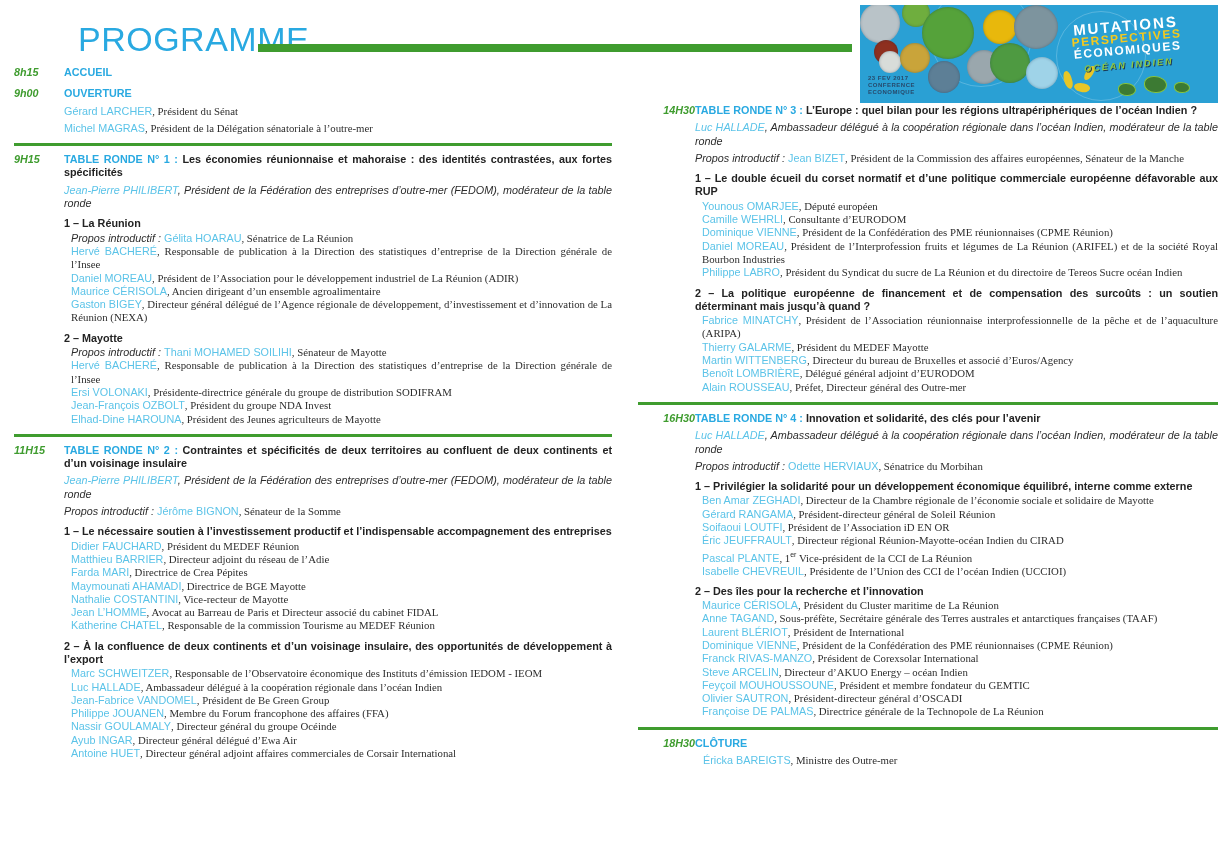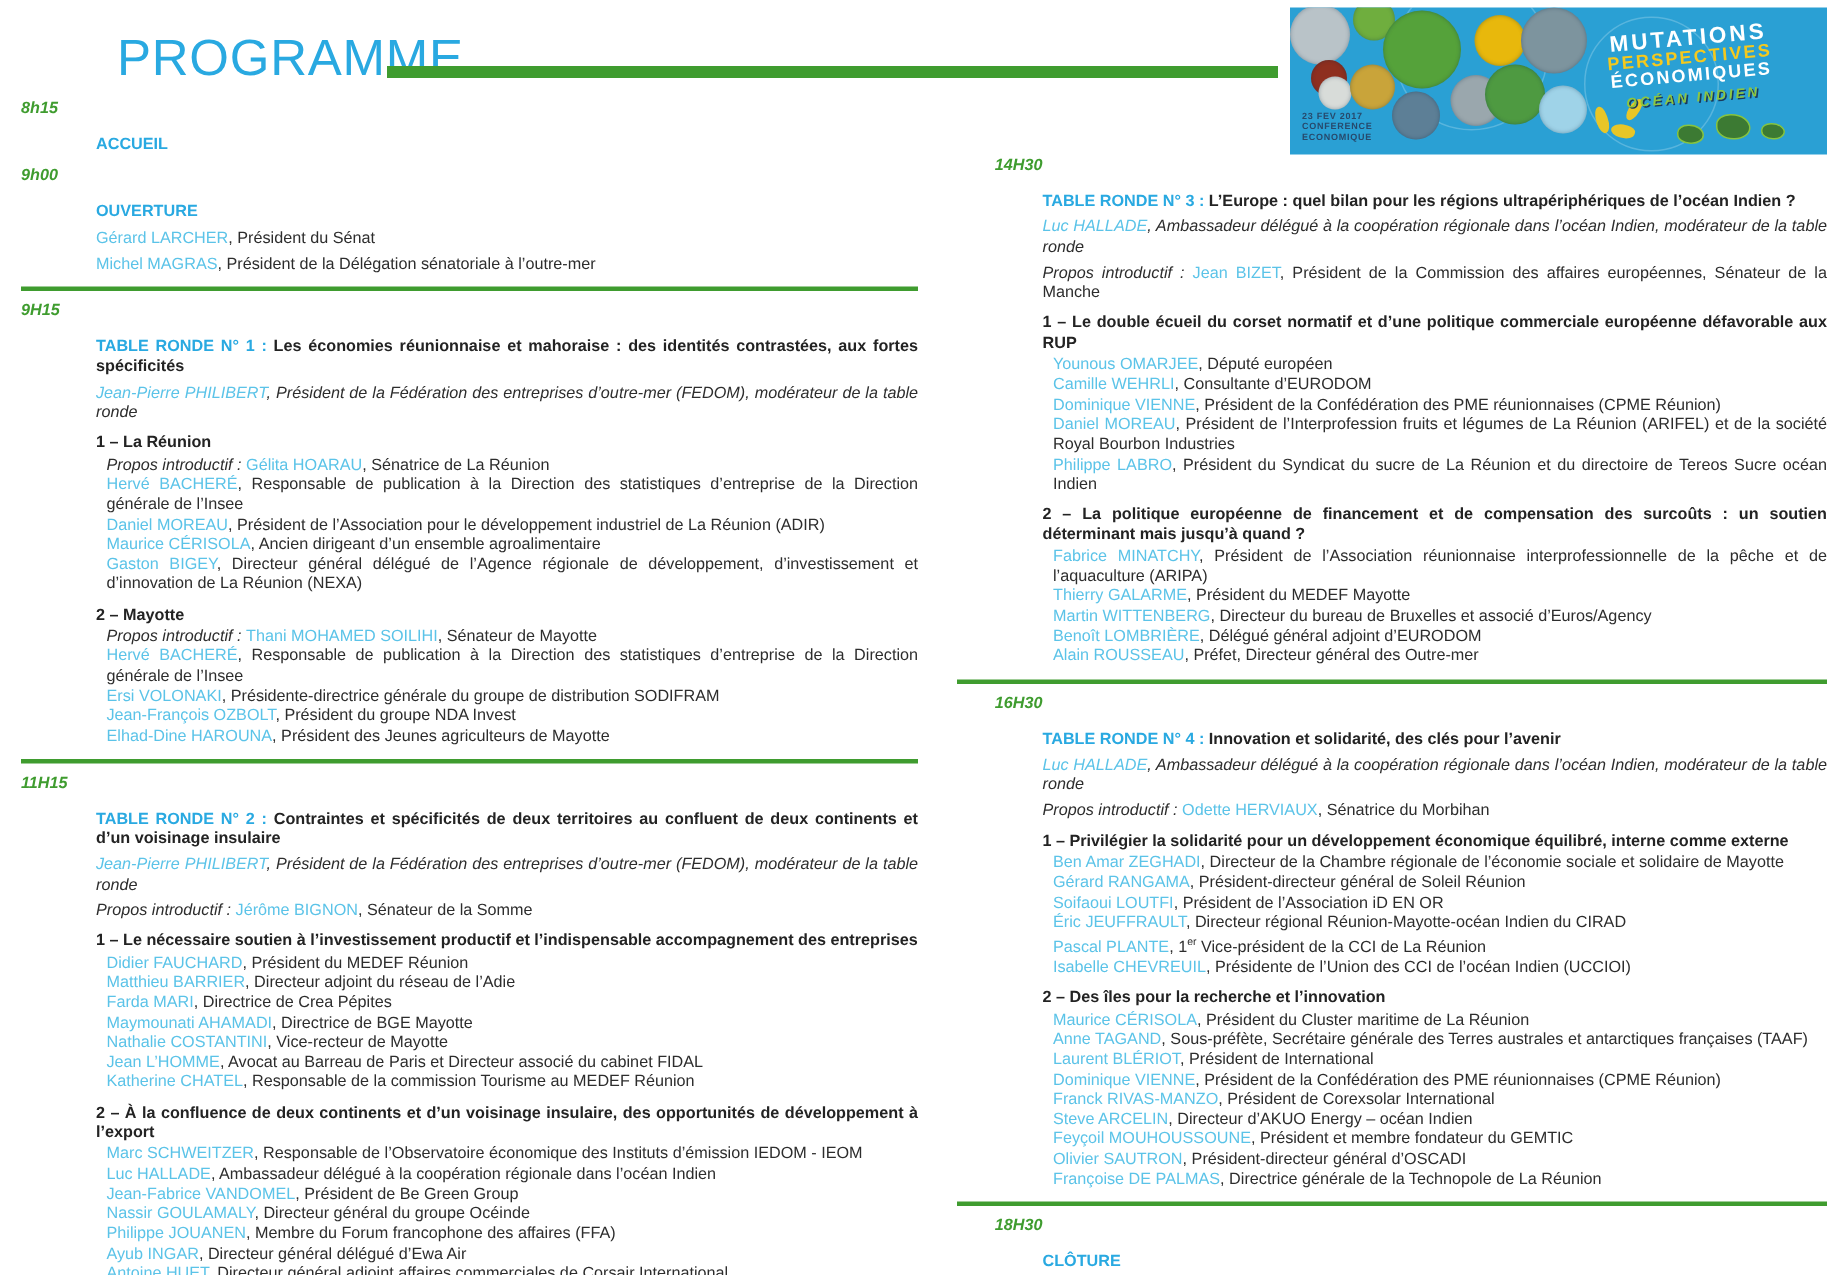--- a/index.html
+++ b/index.html
@@ -33,32 +33,32 @@
                  line-height:7px; letter-spacing:0.5px; }
   .island { position:absolute; background:#3c7a33; border:1px solid #86c440; }
   .petal { position:absolute; background:#e8c627; border-radius:60% 40% 55% 45%; transform:rotate(25deg); }
   
   .col { position:absolute; font-size:10.8px; line-height:13.3px; }
   .col-left  { left:14px;  top:66px;  width:598px; }
   .col-right { left:638px; top:104px; width:580px; }
   .block { display:flex; margin-bottom:8px; }
   .time { flex:none; width:50px; color:#3f9c2f; font-weight:bold; font-style:italic; }
   .col-right .time { width:57px;text-align:right; }
-  .content { flex:1; min-width:0;margin-top:24px; }
+  .content { flex:1; min-width:0; }
   .heading { font-weight:bold; text-align:justify; }
   .heading .blue { color:#29a9e1; }
   .heading .black { color:#232323; }
   .para { text-align:justify; margin-top:4px; }
   .para.indent { padding-left:8px; }
   .sub-heading { font-weight:bold; margin-top:7px; text-align:justify; color:#232323; }
   .speaker-list { margin-top:1px; padding-left:7px; }
   .speaker-line { text-align:justify; }
   .seg-name { color:#5bc3e8; }
   .seg-name-ital { color:#5bc3e8; font-style:italic; }
-  .seg-role { color:#2d2d2d; }
+  .seg-role { color:#2d2d2d;font-family:Liberation Serif, serif; }
   .seg-ital { color:#2d2d2d; font-style:italic; }
   .seg-sup { vertical-align:super; font-size:7px; color:#2d2d2d; }
   .sep { height:3px; background:#3f9c2f; margin:7px 0; }
 </style>
 </head>
 <body>
 
 <h1 class="page-title">PROGRAMME</h1>
 <div class="title-bar"></div>
 
@@ -152,22 +152,22 @@
           <div class="speaker-line"><span class="seg-name">Maymounati AHAMADI</span><span class="seg-role">, Directrice de BGE Mayotte</span></div>
           <div class="speaker-line"><span class="seg-name">Nathalie COSTANTINI</span><span class="seg-role">, Vice-recteur de Mayotte</span></div>
           <div class="speaker-line"><span class="seg-name">Jean L’HOMME</span><span class="seg-role">, Avocat au Barreau de Paris et Directeur associé du cabinet FIDAL</span></div>
           <div class="speaker-line"><span class="seg-name">Katherine CHATEL</span><span class="seg-role">, Responsable de la commission Tourisme au MEDEF Réunion</span></div>
         </div>
         <div class="sub-heading">2 – À la confluence de deux continents et d’un voisinage insulaire, des opportunités de développement à l’export</div>
         <div class="speaker-list">
           <div class="speaker-line"><span class="seg-name">Marc SCHWEITZER</span><span class="seg-role">, Responsable de l’Observatoire économique des Instituts d’émission IEDOM - IEOM</span></div>
           <div class="speaker-line"><span class="seg-name">Luc HALLADE</span><span class="seg-role">, Ambassadeur délégué à la coopération régionale dans l’océan Indien</span></div>
           <div class="speaker-line"><span class="seg-name">Jean-Fabrice VANDOMEL</span><span class="seg-role">, Président de Be Green Group</span></div>
+          <div class="speaker-line"><span class="seg-name">Philippe JOUANEN</span><span class="seg-role">, Membre du Forum francophone des affaires (FFA)</span></div>
           <div class="speaker-line"><span class="seg-name">Nassir GOULAMALY</span><span class="seg-role">, Directeur général du groupe Océinde</span></div>
-          <div class="speaker-line"><span class="seg-name">Philippe JOUANEN</span><span class="seg-role">, Membre du Forum francophone des affaires (FFA)</span></div>
           <div class="speaker-line"><span class="seg-name">Ayub INGAR</span><span class="seg-role">, Directeur général délégué d’Ewa Air</span></div>
           <div class="speaker-line"><span class="seg-name">Antoine HUET</span><span class="seg-role">, Directeur général adjoint affaires commerciales de Corsair International</span></div>
         </div>
       </div>
     </div>
   </div>
 <div class="col col-right" id="col-right">
     <div class="block">
       <div class="time">14H30</div>
       <div class="content">

